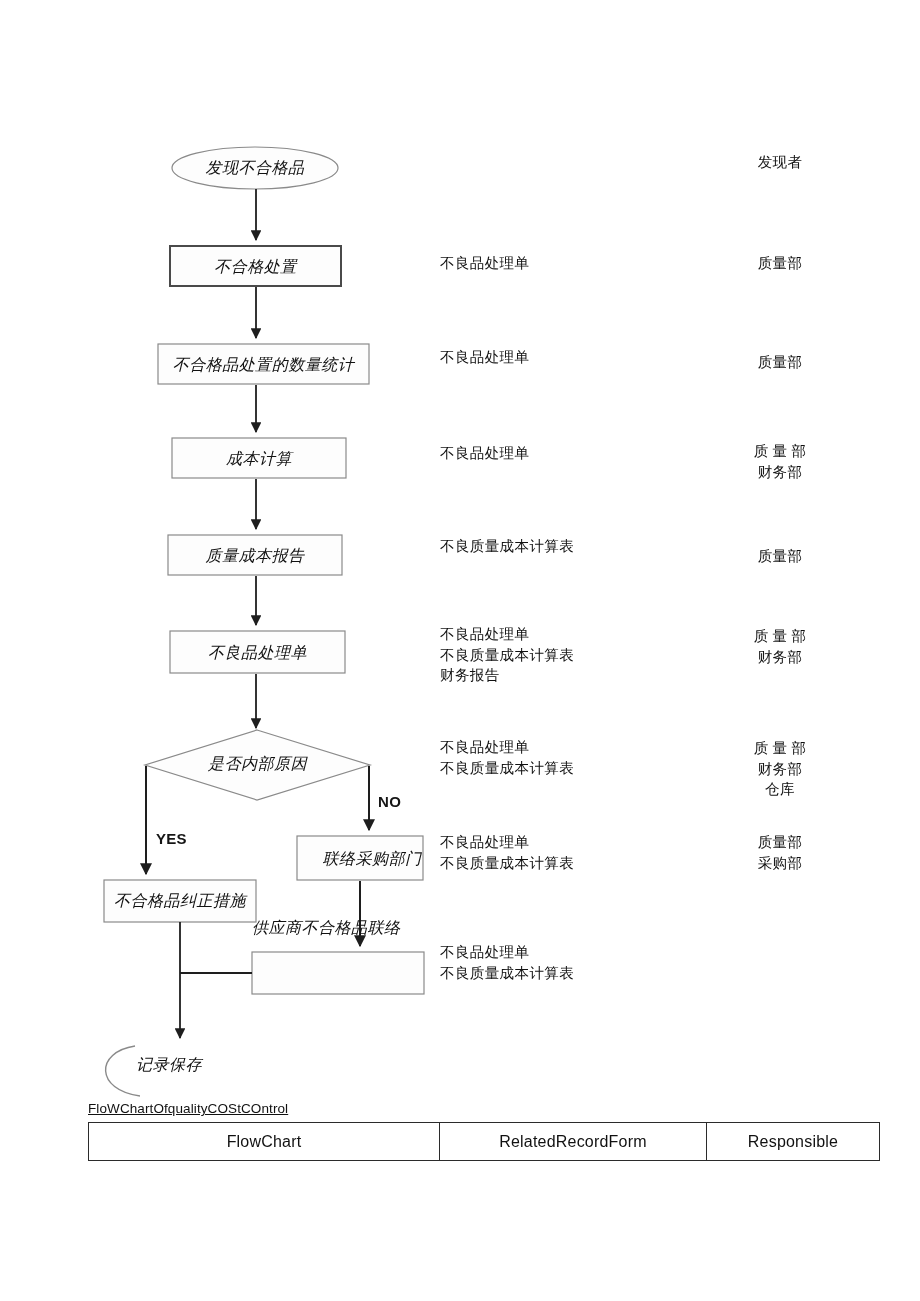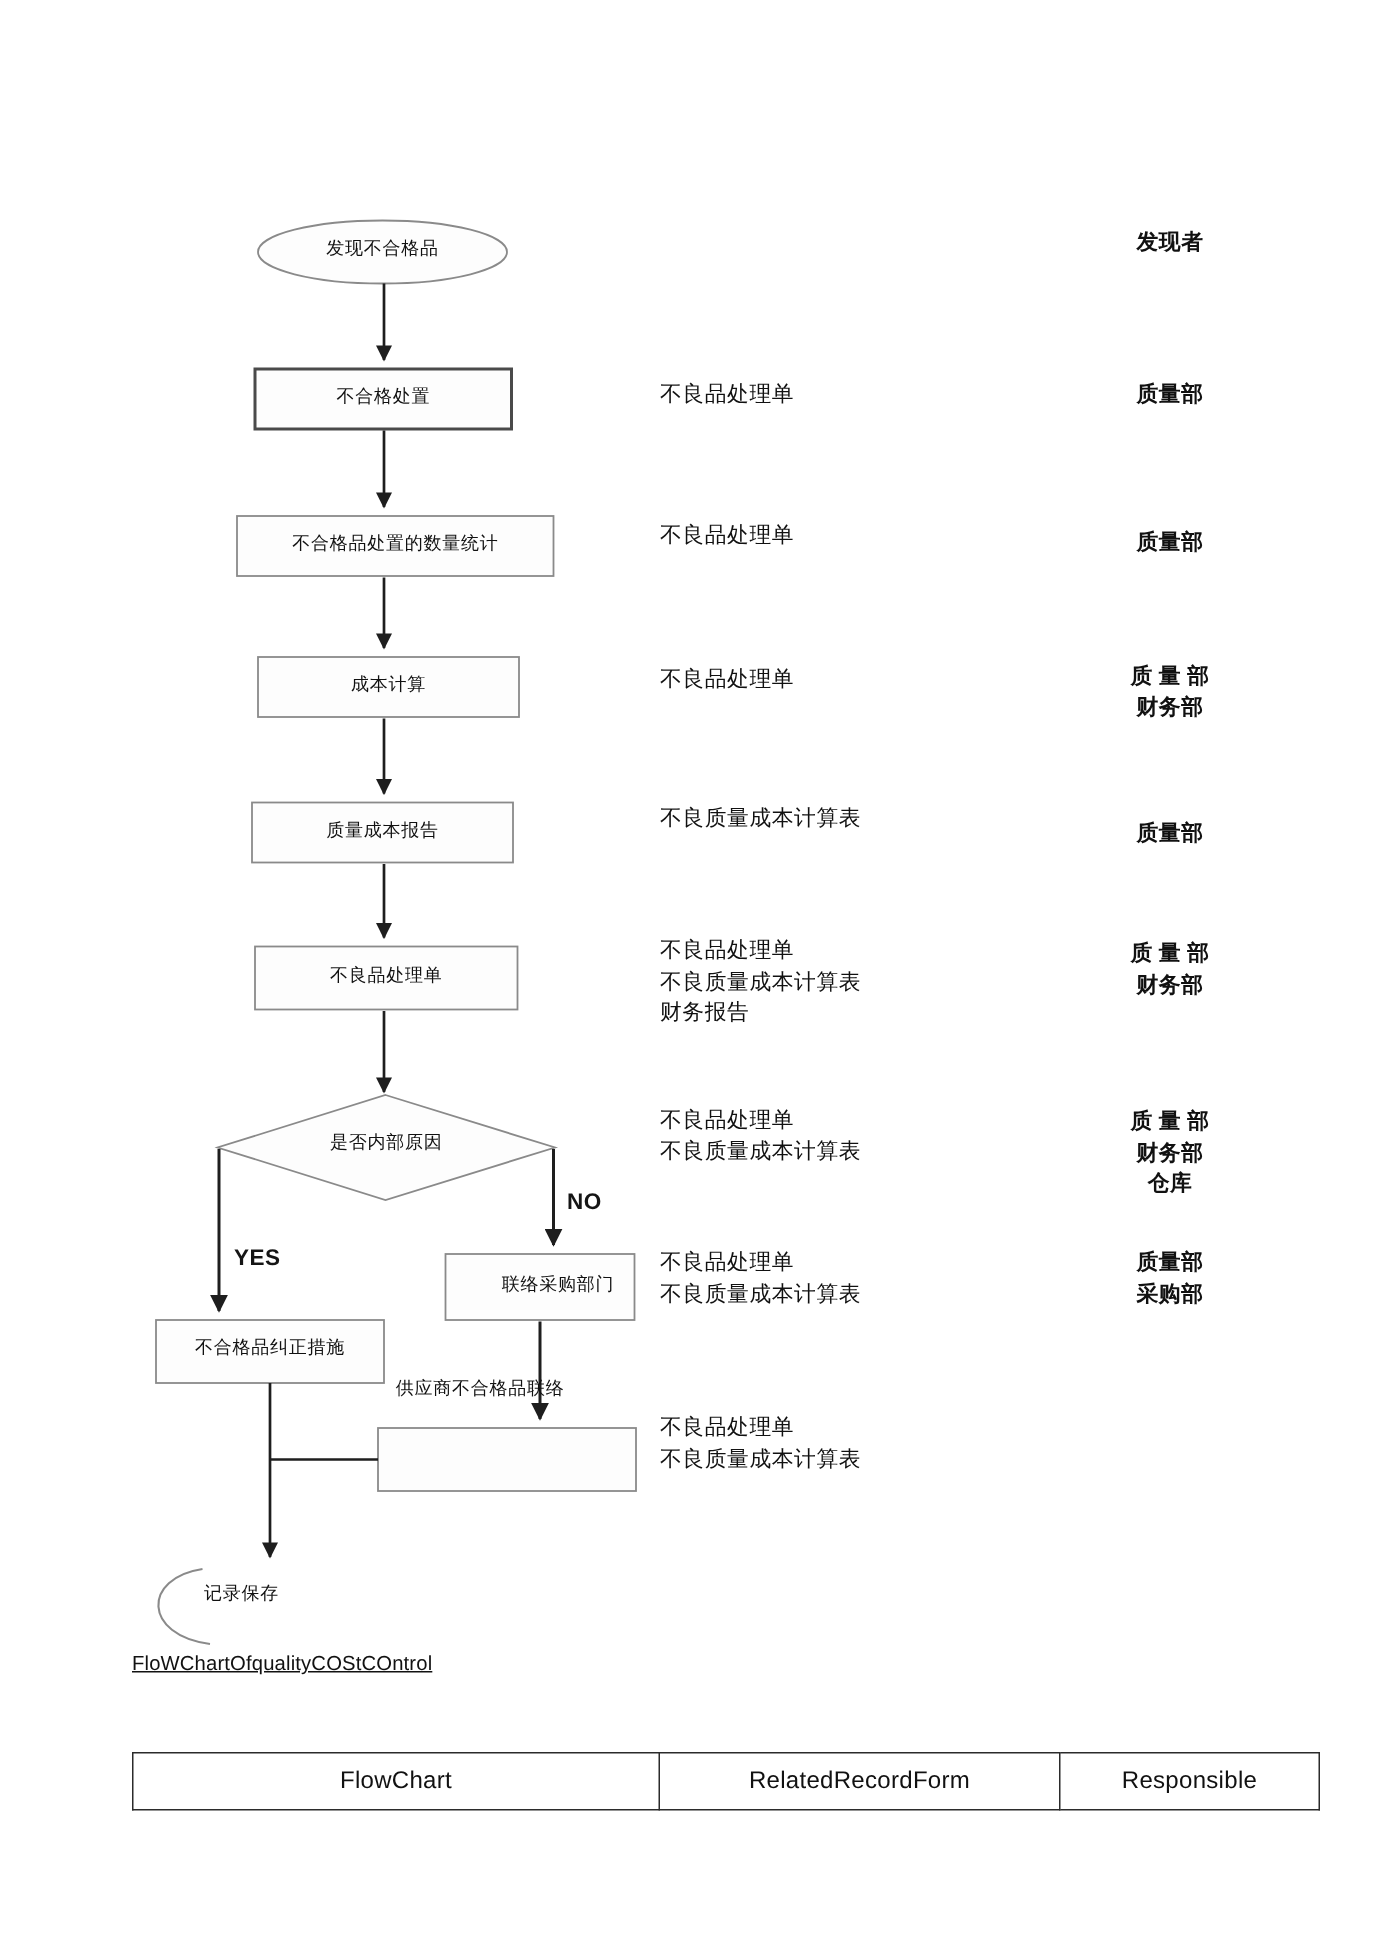--- a/index.html
+++ b/index.html
@@ -27,25 +27,26 @@
     top: 0;
     width: 920px;
     height: 1301px;
   }
 
   
   .node-label {
     position: absolute;
     text-align: center;
     font-family: "Liberation Serif", "DejaVu Serif", serif;
-    font-size: 12px;
+    font-size: 16px;
     line-height: 1.25;
     color: #111111;
     white-space: nowrap;
     letter-spacing: 0.5px;
+    font-style: italic;
   }
 
   .branch-label {
     position: absolute;
     font-family: "Liberation Sans", "DejaVu Sans", sans-serif;
     font-size: 15px;
     font-weight: 600;
     color: #151515;
     letter-spacing: 0.3px;
     white-space: nowrap;
@@ -68,21 +69,20 @@
   .resp-cell {
     position: absolute;
     width: 150px;
     text-align: center;
     font-family: "Liberation Serif", "DejaVu Serif", serif;
     font-size: 14.5px;
     line-height: 1.42;
     color: #111111;
     letter-spacing: 0.4px;
     white-space: pre-line;
-    font-weight: bold;
   }
 
   
   #chart-caption {
     position: absolute;
     left: 88px;
     top: 1101px;
     font-family: "Liberation Sans", "DejaVu Sans", sans-serif;
     font-size: 13.5px;
     color: #111111;
@@ -91,21 +91,20 @@
     white-space: nowrap;
   }
 
   #legend-table {
     position: absolute;
     left: 88px;
     top: 1122px;
     width: 782px;
     border-collapse: collapse;
     table-layout: fixed;
-    margin-top: 46px;
   }
   #legend-table td {
     border: 1px solid #2b2b2b;
     height: 35px;
     text-align: center;
     vertical-align: middle;
     font-family: "Liberation Sans", "DejaVu Sans", sans-serif;
     font-size: 16px;
     color: #111111;
     letter-spacing: 0.2px;

